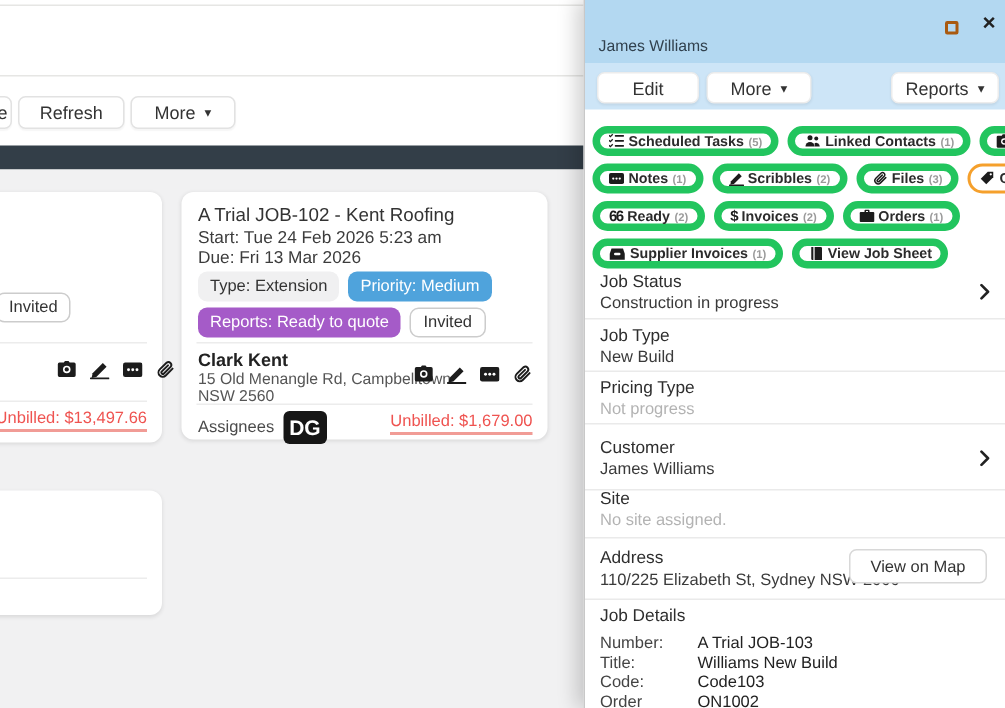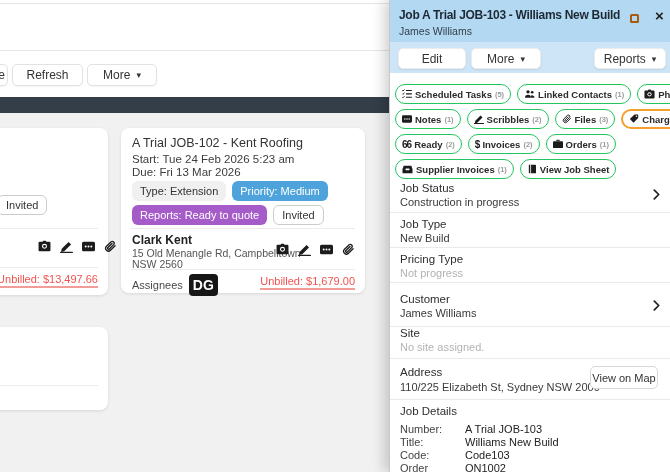--- a/index.html
+++ b/index.html
@@ -41,33 +41,33 @@
   .popout { position:absolute; left:240px; top:14px; width:9px; height:9px; border:2px solid #a95a10;
             border-radius:1.5px; cursor:pointer; }
   .close-x { position:absolute; left:265px; top:7px; font-size:15px; font-weight:bold; color:#222; cursor:pointer; }
   .abtn { position:absolute; top:48px; height:21px; background:#fff; border:1px solid #ececec; border-radius:5px;
           display:flex; align-items:center; justify-content:center; gap:6px; font-size:12px; color:#333;
           box-shadow:0 1px 2px rgba(0,0,0,.08); cursor:pointer; }
 
   .tabs { position:absolute; left:5px; top:84px; width:278px; }
   .tab-row { display:flex; gap:6px; margin-bottom:5px; }
   .tab { display:inline-flex; align-items:center; gap:3px; height:20px; padding:0 6px; background:#fff;
-         border:1px solid #22c55e; border-radius:11px; font-size:9.5px; font-weight:700; color:#2b2b2b;
+         border:5px solid #22c55e; border-radius:11px; font-size:9.5px; font-weight:700; color:#2b2b2b;
          white-space:nowrap; cursor:pointer; }
   .tab .cnt { font-size:7.5px; font-weight:600; color:#9a9a9a; }
   .tab.hl { border:2px solid #f5a02c; border-radius:13px; }
   .tab svg { flex:none; }
   .glyph { font-weight:900; font-size:10px; letter-spacing:-1px; color:#1c1c1c; }
 
   .sec { position:absolute; left:0; width:100%; border-bottom:1px solid #eaeaea; }
   .sec-label { position:absolute; left:10px; top:5px; font-size:11.5px; color:#2e2e2e; }
   .sec-value { position:absolute; left:10px; top:19px; font-size:11px; color:#3a3a3a; white-space:nowrap; }
   .muted { color:#b3b3b3; }
   .chev { position:absolute; right:10px; top:12px; cursor:pointer; }
-  .mapbtn { position:absolute; right:12px; top:7px; width:68px; height:23px; background:#fff;
+  .mapbtn { position:absolute; right:12px; top:7px; width:92px; height:23px; background:#fff;
             border:1px solid #d8d8d8; border-radius:5px; display:flex; align-items:center; justify-content:center;
             font-size:11px; color:#333; cursor:pointer; }
   .jd-row { display:flex; margin-bottom:1px; }
   .jd-key { width:65px; font-size:11px; color:#444; }
   .jd-val { font-size:11px; color:#222; }
 </style>
 </head>
 <body>
 
 <div id="app">
@@ -161,21 +161,20 @@
       <span class="unbilled" style="right:10px; top:147px;">Unbilled: $1,679.00</span>
     </div>
 
     <div class="card" style="left:-140px; top:327px; width:248px; height:83px;">
       <div class="card-div" style="top:58px"></div>
     </div>
   </div>
 
   <aside class="panel">
     <div class="panel-header">
-      <div class="p-title">Job A Trial JOB-103 - Williams New Build</div>
       <div class="p-sub">James Williams</div>
       <div class="popout"></div>
       <div class="close-x">×</div>
       <button class="abtn" style="left:8px; width:68px;">
         <span>Edit</span>
       </button>
       <button class="abtn" style="left:81px; width:70px;">
         <span>More</span>
         <span class="caret">▾</span>
       </button>

